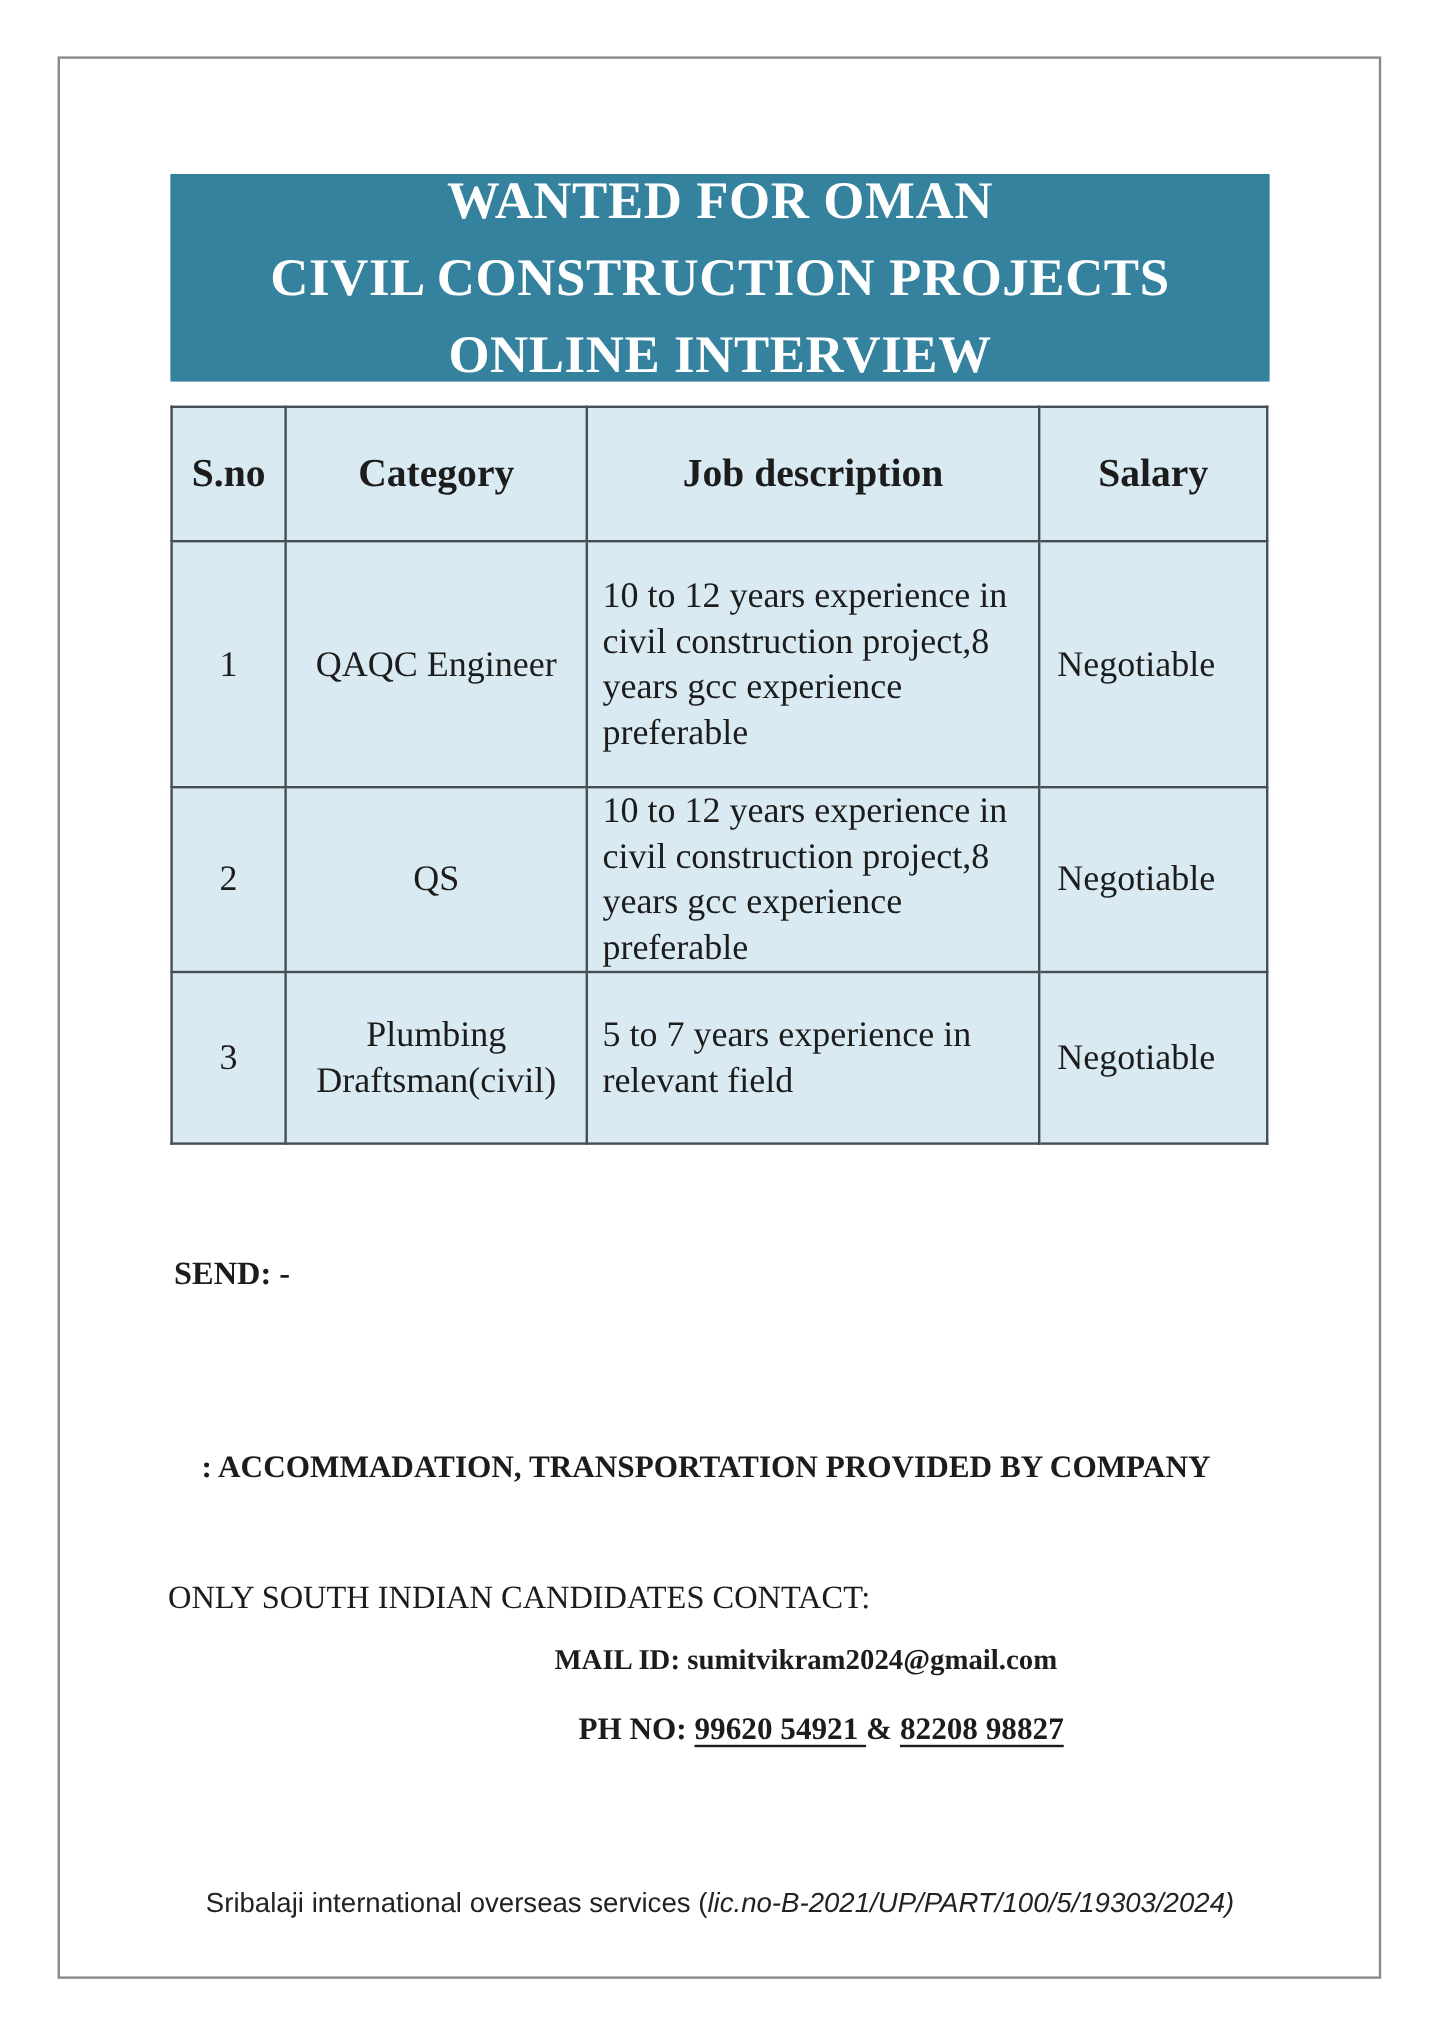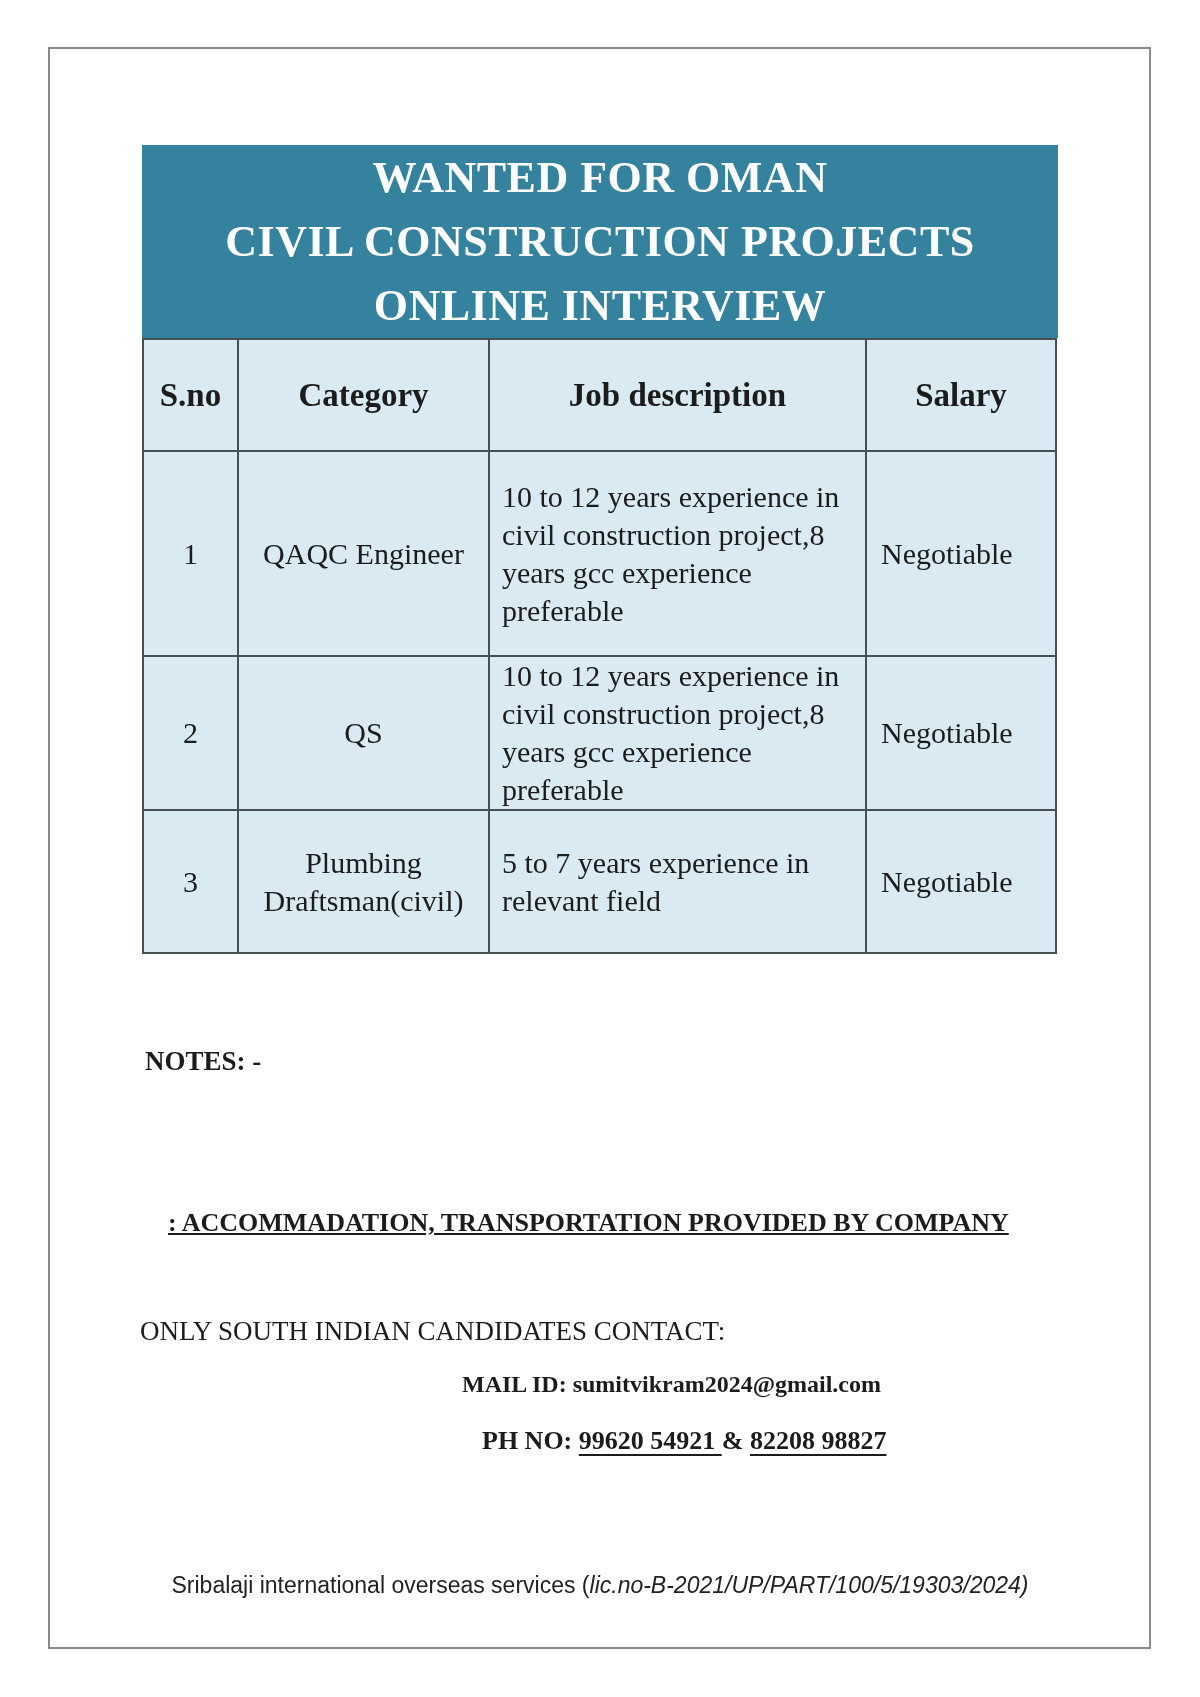--- a/index.html
+++ b/index.html
@@ -9,21 +9,21 @@
     --ink: #1c1c1c;
   }
   * { margin: 0; padding: 0; box-sizing: border-box; }
   html, body { background: #ffffff; }
   body { width: 1200px; height: 1697px; position: relative;
          font-family: "Liberation Serif", serif; color: var(--ink); }
   .page { position: absolute; left: 0; top: 0; width: 1200px; height: 1697px; background: #fff; }
   .page-border { position: absolute; left: 48px; top: 47px; width: 1103px; height: 1602px;
                  border: 2px solid #8a8a8a; }
   
-  .banner { position: absolute; left: 142px; top: 145px; width: 916px; height: 193px;
+  .banner { position: absolute; left: 142px; top: 145px; width: 916px; height: 173px;
             background: var(--banner-bg); display: flex; flex-direction: column;
             align-items: center; justify-content: center; }
   .banner-line { color: #ffffff; font-weight: bold; font-size: 44px; line-height: 64px;
                  letter-spacing: 0.5px; text-align: center; white-space: nowrap; }
   
   table.jobs { position: absolute; left: 142px; top: 338px; width: 913px;
                border-collapse: collapse; table-layout: fixed; }
   table.jobs th, table.jobs td { border: 2px solid var(--border-c); background: var(--cell-bg);
                vertical-align: middle; color: var(--ink); }
   table.jobs th { font-size: 33px; font-weight: bold; text-align: center; height: 112px; }
@@ -34,21 +34,21 @@
   td.c-sno { text-align: center; }
   td.c-cat { text-align: center; padding: 0 10px; margin-top: 24px; }
   td.c-desc { text-align: left; padding: 0 12px; }
   td.c-sal { text-align: left; padding-left: 14px; margin-top: 21px; }
   
   .notes-label { position: absolute; left: 145px; top: 1046px;
                  font-size: 27px; font-weight: bold; }
   .note-item1 { position: absolute; left: 168px; top: 1156px;
                 font-size: 26px; font-weight: bold; white-space: nowrap; }
   .note-item2 { position: absolute; left: 168px; top: 1208px;
-                font-size: 26px; font-weight: bold; white-space: nowrap; text-decoration: underline; }
+                font-size: 26px; font-weight: bold; white-space: nowrap; }
   .contact-heading { position: absolute; left: 140px; top: 1316px;
                      font-size: 27px; font-weight: normal; white-space: nowrap; }
   .mail-line { position: absolute; left: 462px; top: 1371px;
                font-size: 24px; font-weight: bold; white-space: nowrap; }
   .phone-line { position: absolute; left: 482px; top: 1426px;
                 font-size: 26px; font-weight: bold; white-space: nowrap; }
   .phone-line .ul { text-decoration: underline; text-underline-offset: 5px; }
   
   .footer-line { position: absolute; left: 0; top: 1572px; width: 1200px;
                  text-align: center; font-family: "Liberation Sans", sans-serif;
@@ -95,21 +95,21 @@
     </tr>
     <tr class="r3">
       <td class="c-sno">3</td>
       <td class="c-cat">Plumbing Draftsman(civil)</td>
       <td class="c-desc">5 to 7 years experience in relevant field</td>
       <td class="c-sal">Negotiable</td>
     </tr>
   </tbody>
     </table>
 
-  <div class="notes-label">NOTES: -</div>
+  <div class="notes-label">SEND: -</div>
   <div class="note-item2">:  ACCOMMADATION, TRANSPORTATION PROVIDED BY COMPANY</div>
 
   <div class="contact-heading">ONLY SOUTH INDIAN CANDIDATES CONTACT:</div>
   <div class="mail-line">MAIL ID: sumitvikram2024@gmail.com</div>
   <div class="phone-line"><span>PH NO: </span><span class="ul">99620 54921 </span><span>&amp; </span><span class="ul">82208 98827</span></div>
 
   <div class="footer-line"><span>Sribalaji international overseas services (</span><span class="lic">lic.no-B-2021/UP/PART/100/5/19303/2024)</span></div>
 </div>
 
 </body></html>

